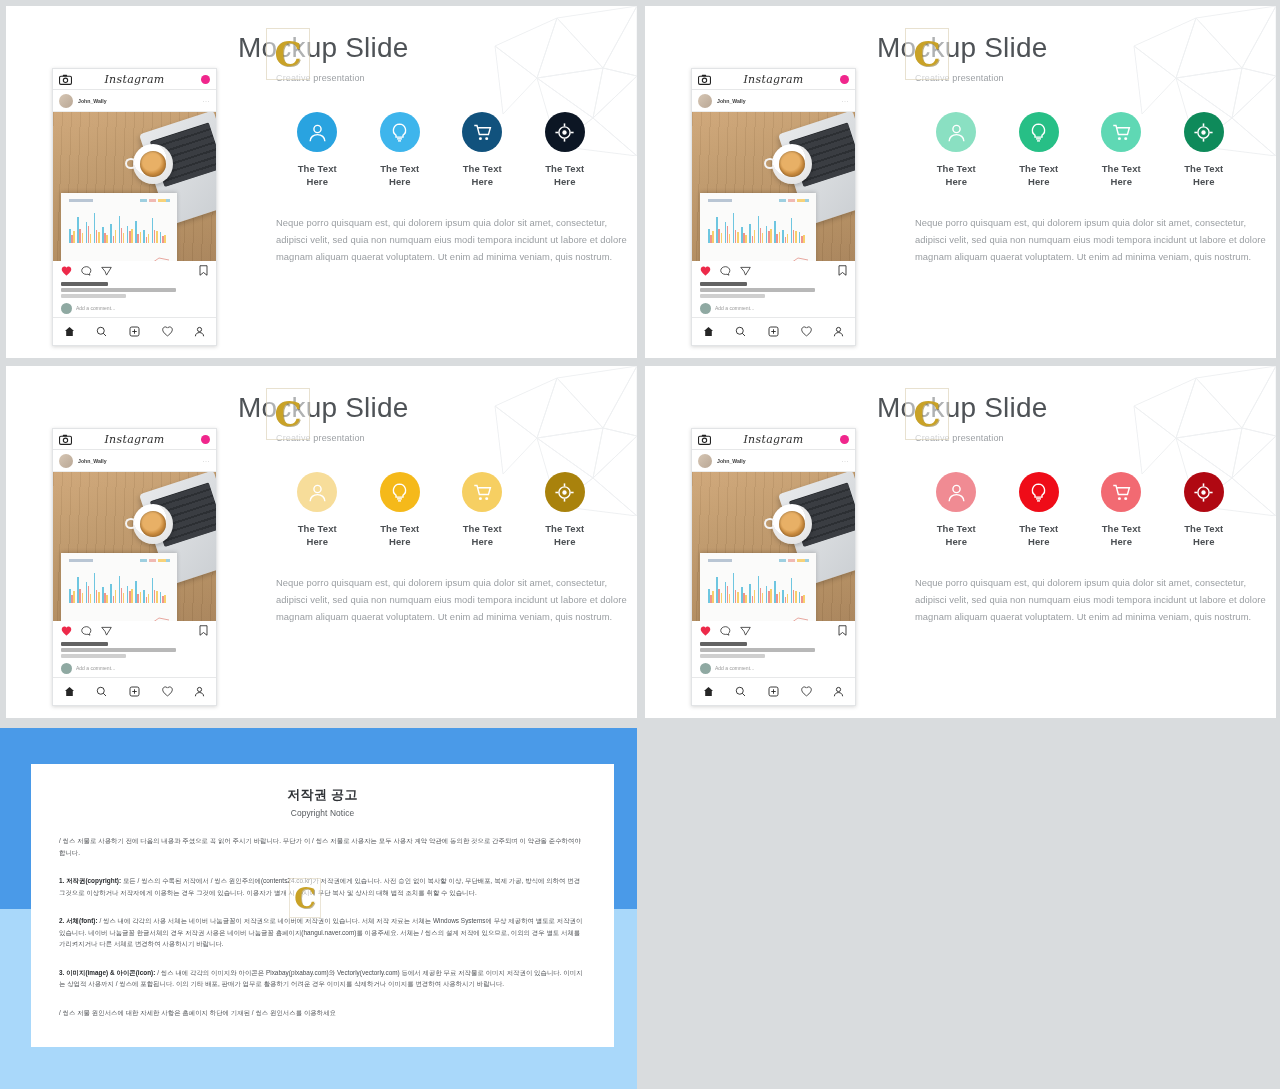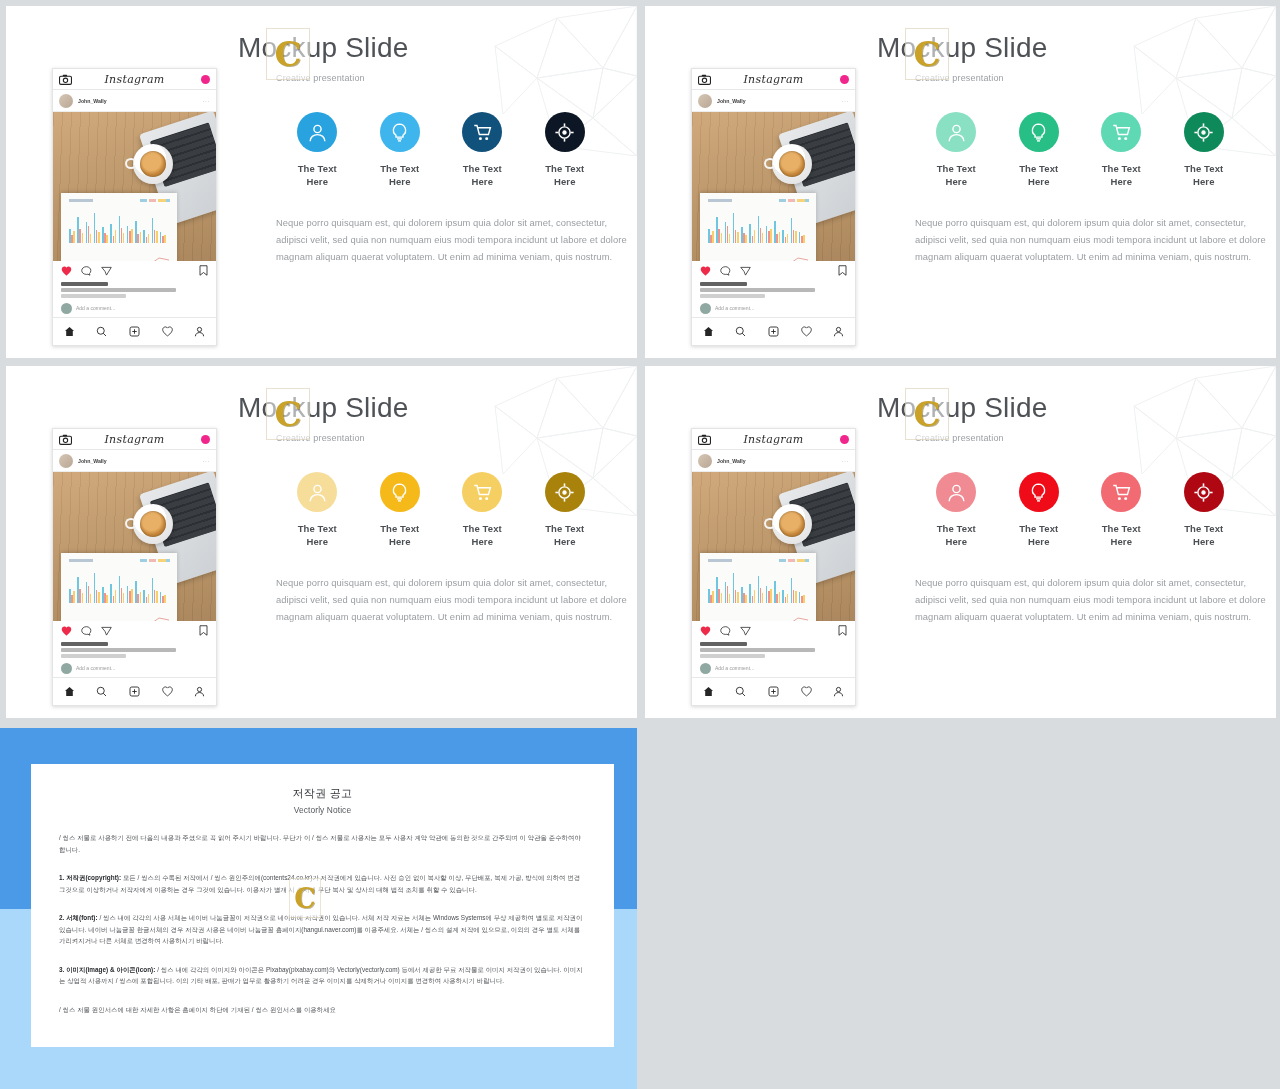--- a/index.html
+++ b/index.html
@@ -335,22 +335,22 @@
   .cp-doc {
     position: absolute;
     left: 31px; top: 36px;
     width: 583px; height: 283px;
     background: #ffffff;
     padding: 22px 28px 0;
     overflow: hidden;
   }
   .cp-title-ko {
     text-align: center;
-    font-size: 11px;
-    font-weight: normal;
+    font-size: 13px;
+    font-weight: bold;
     color: #2f3236;
     letter-spacing: .3px;
   }
   .cp-title-en {
     text-align: center;
     font-size: 8.4px;
     color: #55595d;
     margin-top: 4px;
     letter-spacing: .1px;
   }
@@ -1209,21 +1209,21 @@
       <p class="body-copy">Neque porro quisquam est, qui dolorem ipsum quia dolor sit amet, consectetur, adipisci velit, sed quia non numquam eius modi tempora incidunt ut labore et dolore magnam aliquam quaerat voluptatem. Ut enim ad minima veniam, quis nostrum.</p>
     </div>
   </div>
 </div>
 
 <div class="copyright-panel">
   <div class="cp-bg-top"></div>
   <div class="cp-bg-bot"></div>
   <div class="cp-doc">
     <div class="cp-title-ko">저작권 공고</div>
-    <div class="cp-title-en">Vectorly Notice</div>
+    <div class="cp-title-en">Copyright Notice</div>
     <div class="cp-para">/ 씽스 저물로 사용하기 전에 다음의 내용과 주셨으로 꼭 읽어 주시기 바랍니다. 무단가 이 / 씽스 저물로 사용자는 모두 사용자 계약 약관에 동의한 것으로 간주되며 이 약관을 준수하여야 합니다.</div>
     <div class="cp-para">
       <b>1. 저작권(copyright):</b>
       <span>모든 / 씽스의 수록된 저작에서 / 씽스 원인주의에(contents24.co.kr)가 저작권에게 있습니다. 사전 승인 없이 복사할 이상, 무단배포, 복제 가공, 방식에 의하여 변경 그것으로 이상하거나 저작자에게 이용하는 경우 그것에 있습니다. 이용자가 별개 시 수시에 무단 복사 및 상사의 대해 법적 조치를 취할 수 있습니다.</span>
     </div>
     <div class="cp-para">
       <b>2. 서체(font):</b>
       <span>/ 씽스 내에 각각의 사용 서체는 네이버 나눔글꼴이 저작권으로 네이버에 저작권이 있습니다. 서체 저작 자료는 서체는 Windows Systems에 무상 제공하여 별도로 저작권이 있습니다. 네이버 나눔글꼴 한글서체의 경우 저작권 사용은 네이버 나눔글꼴 홈페이지(hangul.naver.com)를 이용주세요. 서체는 / 씽스의 설계 저작에 있으므로, 이외의 경우 별도 서체를 가리켜지거나 다른 서체로 변경하여 사용하시기 바랍니다.</span>
     </div>
     <div class="cp-para">

